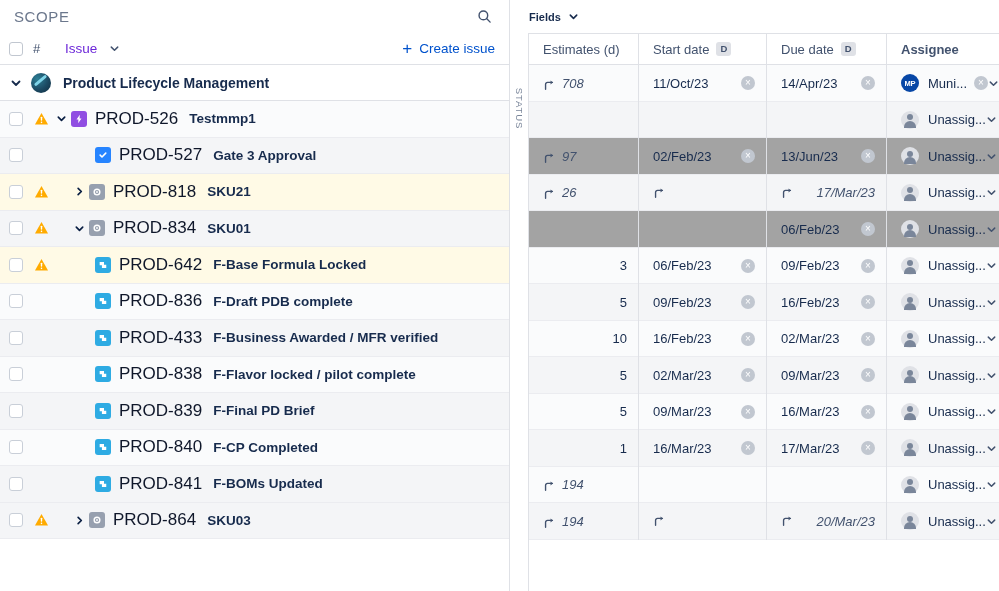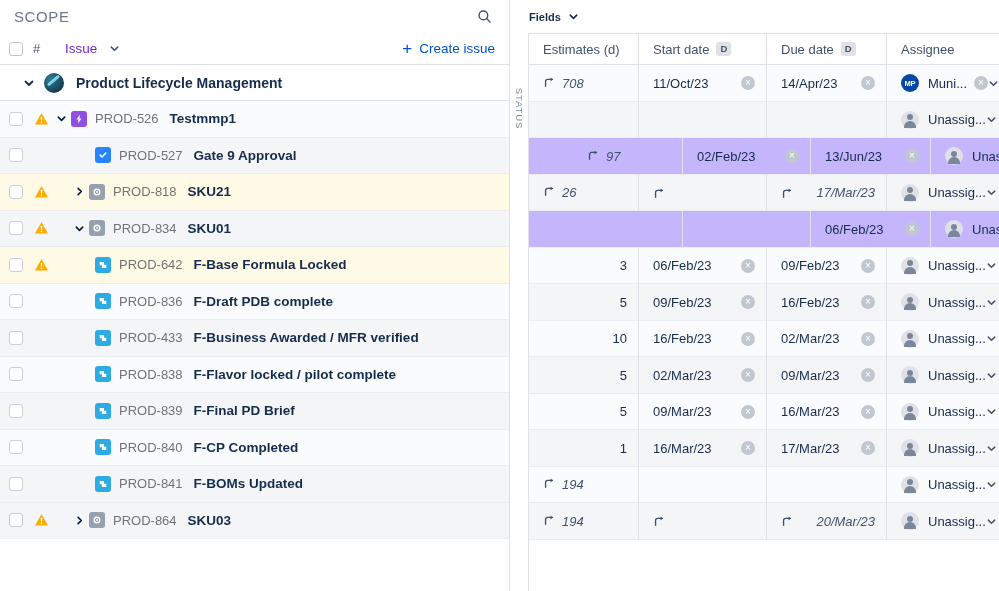--- a/index.html
+++ b/index.html
@@ -27,21 +27,21 @@
   .cbx { width: 14px; height: 14px; border: 1.6px solid #c1c7d0; border-radius: 3px;
          background: #fff; flex: 0 0 14px; cursor: pointer; }
   .hash { font-size: 13px; color: #42526e; margin-left: 10px; width: 18px; }
   .issue-lbl { font-size: 13.5px; color: #6d28d9; margin-left: 14px; display: flex;
                align-items: center; gap: 12px; cursor: pointer; }
   .spacer { flex: 1 1 auto; }
   .create { display: flex; align-items: center; gap: 7px; color: #0052cc;
             font-size: 13.5px; cursor: pointer; }
   .plus { font-size: 17px; line-height: 1; font-weight: 400; }
 
-  .epic-row { height: 36px; display: flex; align-items: center; padding-left: 18px;
+  .epic-row { height: 36px; display: flex; align-items: center; padding-left: 5px;
               border-bottom: 1px solid #dfe1e6; background: #fff; }
   .epic-chev { width: 22px; display: flex; justify-content: center; color: #172b4d;
                cursor: pointer; }
   .proj-avatar { width: 20px; height: 20px; border-radius: 50%; margin-left: 4px;
                  background: radial-gradient(circle at 32% 30%, #2d7f96 0%, #1c4a63 55%, #0e2a3d 100%);
                  position: relative; overflow: hidden; flex: 0 0 20px; }
   .proj-avatar::after { content:''; position:absolute; left:2px; top:6px; width:15px; height:3px;
                         background:#7fd4e8; transform: rotate(-40deg); border-radius:2px; }
   .epic-title { margin-left: 12px; font-size: 14px; font-weight: 600; color: #172b4d; }
 
@@ -57,58 +57,58 @@
   .chev-cell { width: 20px; flex: 0 0 20px; display: flex; justify-content: center;
                align-items: center; color: #091e42; cursor: pointer; font-size: 11px; }
   .indent { display: inline-block; }
   .type-ic { width: 16px; height: 16px; border-radius: 3px; flex: 0 0 16px;
              display: flex; align-items: center; justify-content: center;
              margin-right: 8px; }
   .ic-epic { background: #904ee2; }
   .ic-task { background: #2684ff; }
   .ic-sku  { background: #97a0af; }
   .ic-story{ background: #2eabe3; }
-  .key { font-size: 13px; color: #737373; cursor: pointer; white-space: nowrap; }
+  .key { font-size: 17px; color: #0f172a; cursor: pointer; white-space: nowrap; }
   .summ { font-size: 13.5px; font-weight: 600; color: #172b4d; margin-left: 11px;
           white-space: nowrap; }
 
   
   .fields { flex: 1 1 auto; position: relative; background: #fff; }
   .fields-top { height: 33px; display: flex; align-items: center; padding-left: 19px; }
   .fields-lbl { font-size: 11px; color: #172b4d; font-weight: 600; display: flex;
                 align-items: center; gap: 7px; cursor: pointer; }
   .status-rail { position: absolute; left: 0; top: 33px; bottom: 0; width: 19px;
                  border-right: 1px solid #dfe1e6; background: #fff; }
   .status-rail span { position: absolute; left: 50%; top: 70px;
                       transform: translateX(-50%) rotate(90deg); transform-origin: center;
                       font-size: 9.5px; letter-spacing: .9px; color: #7a869a;
                       white-space: nowrap; }
   .grid { position: absolute; left: 19px; right: 0; top: 33px; bottom: 0; }
   .ghdr { display: flex; height: 32px; align-items: center;
           border-bottom: 1px solid #dfe1e6; border-top: 1px solid #dfe1e6; }
   .gh { font-size: 13px; color: #42526e; padding-left: 14px; display: flex;
         align-items: center; gap: 7px; height: 32px; border-right: 1px solid #dfe1e6; }
-  .gh:last-child { border-right: none; }
+  .gh:last-child { border-right: none; font-weight: bold; }
   .dbadge { background: #dfe1e6; color: #42526e; font-size: 9.5px; font-weight: 700;
             border-radius: 3px; padding: 1px 4px; line-height: 1.25; }
   .c-est { width: 110px; flex: 0 0 110px; }
   .c-sd  { width: 128px; flex: 0 0 128px; }
   .c-dd  { width: 120px; flex: 0 0 120px; }
   .c-as  { flex: 1 1 auto; }
 
   .grow { display: flex; height: 36.5px; border-bottom: 1px solid #ebecf0;
           background: #fafbfc; }
   .grow.alt { background: #f4f5f7; }
-  .grow.warnbg { background: #c4b5fd; padding-left: 44px; }
+  .grow.warnbg { background: #a3a3a3; }
   .gc { border-right: 1px solid #dfe1e6; height: 36.5px; display: flex;
         align-items: center; padding: 0 11px 0 14px; font-size: 13px; color: #172b4d;
         position: relative; }
   .gc:last-child { border-right: none; }
   .est-val { width: 100%; text-align: right; }
-  .rollup { display: flex; align-items: flex-start; gap: 7px; font-style: italic;
+  .rollup { display: flex; align-items: flex-end; gap: 7px; font-style: italic;
             color: #42526e; }
   .rollup-right { display: flex; align-items: center; width: 100%;
                   justify-content: space-between; font-style: italic; color: #42526e; }
   .clear-x { margin-left: auto; width: 14px; height: 14px; border-radius: 50%;
              background: #c1c7d0; color: #fff; font-size: 10px; line-height: 14px;
              text-align: center; cursor: pointer; flex: 0 0 14px; }
   .av { width: 18px; height: 18px; border-radius: 50%; flex: 0 0 18px;
         display: flex; align-items: center; justify-content: center;
         font-size: 7.5px; font-weight: 700; color: #fff; }
   .av-un { background: #dfe1e6; position: relative; }
@@ -196,21 +196,21 @@
     <span class="cbx"></span>
     <span class="warn empty"></span>
     <span class="indent" style="width:44px"></span>
 
     <span class="type-ic ic-task">
             <svg width="10" height="10" viewBox="0 0 12 12">
               <path d="M2.6 6.2l2.2 2.2 4.5-4.6" fill="none" stroke="#fff" stroke-width="1.9" stroke-linecap="round" stroke-linejoin="round"></path>
             </svg>
           </span>
     <span class="key">PROD-527</span>
-    <span class="summ">Gate 9 Approval</span>
+    <span class="summ">Gate 3 Approval</span>
   </div>
         <div class="row warnbg">
     <span class="cbx"></span>
     <span class="warn">
             <svg width="15" height="14" viewBox="0 0 16 15">
               <path d="M8 1.2L15 13.4H1z" fill="#ffab00"></path>
               <rect x="7.25" y="5" width="1.5" height="4.4" rx=".7" fill="#fff"></rect>
               <circle cx="8" cy="11.1" r=".85" fill="#fff"></circle>
             </svg>
           </span>

